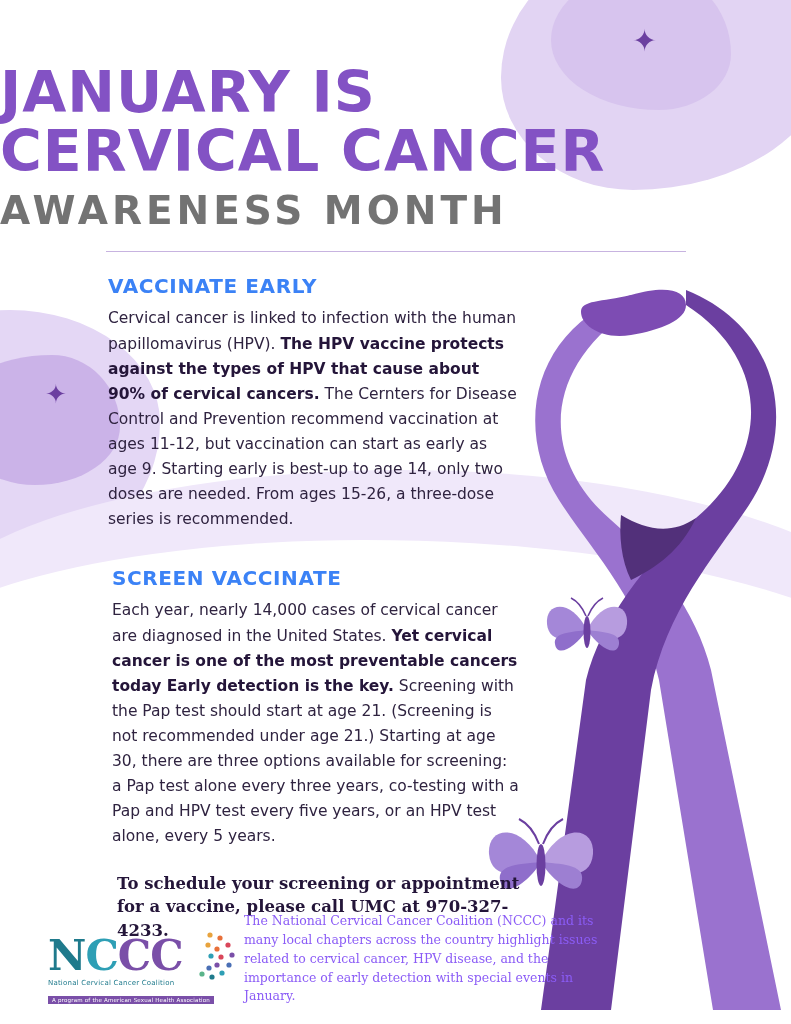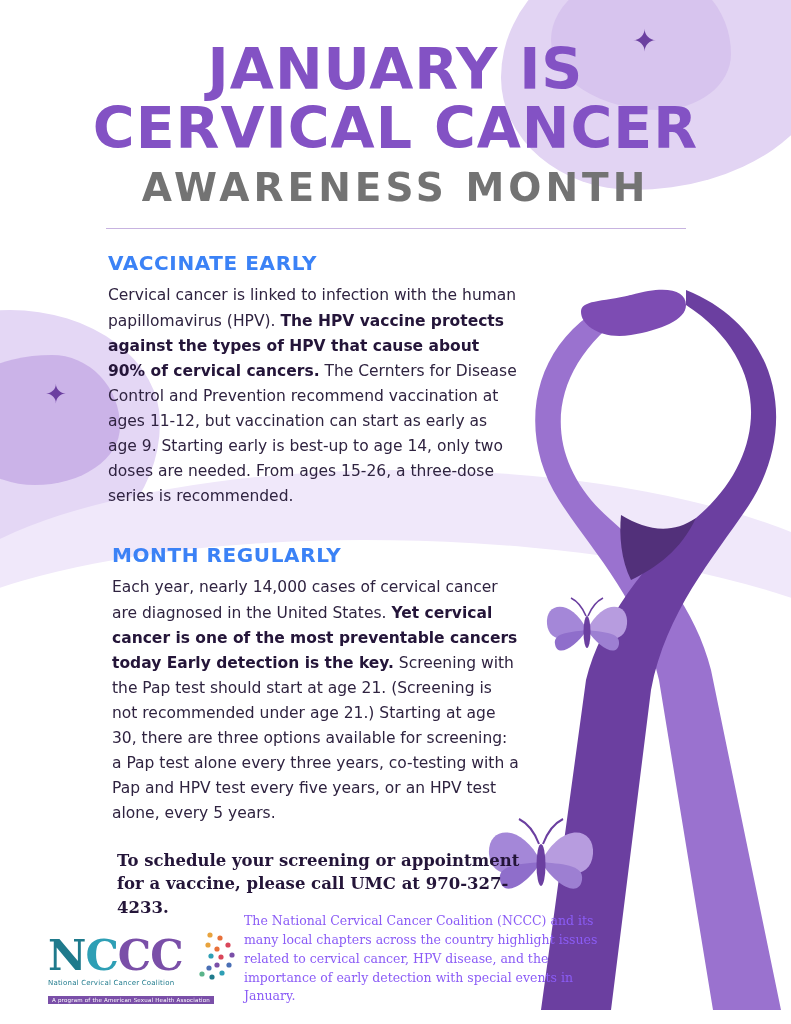--- a/index.html
+++ b/index.html
@@ -79,22 +79,22 @@
     line-height: 1;
     pointer-events: none;
   }
   .sparkle.s1 { left: 632px; top: 26px; font-size: 30px; }
   .sparkle.s2 { left: 45px;  top: 381px; font-size: 26px; }
 
   
   .header {
     position: relative;
     padding-top: 42px;
-    text-align: center;
     z-index: 5;
+    margin-top: 23px;
   }
   .title-line {
     font-family: "DejaVu Sans", sans-serif;
     font-weight: bold;
     color: #8352c4;
     letter-spacing: 1px;
     line-height: 0.96;
   }
   .title-1 { font-size: 57px; }
   .title-2 { font-size: 57px; margin-top: 4px; }
@@ -274,21 +274,21 @@
     <div class="title-line title-2">CERVICAL CANCER</div>
     <div class="subtitle">AWARENESS MONTH</div>
     <div class="divider"></div>
   </div>
 
   <div class="content">
 
     <h2 class="section-head">VACCINATE EARLY</h2>
     <p class="para"><span>Cervical cancer is linked to infection with the human papillomavirus (HPV). </span><b>The HPV vaccine protects against the types of HPV that cause about 90% of cervical cancers.</b><span> The Cernters for Disease Control and Prevention recommend vaccination at ages 11-12, but vaccination can start as early as age 9. Starting early is best-up to age 14, only two doses are needed. From ages 15-26, a three-dose series is recommended.</span></p>
 
-    <h2 class="section-head second">MONTH REGULARLY</h2>
+    <h2 class="section-head second">SCREEN VACCINATE</h2>
     <p class="para second"><span>Each year, nearly 14,000 cases of cervical cancer are diagnosed in the United States. </span><b>Yet cervical cancer is one of the most preventable cancers today Early detection is the key.</b><span> Screening with the Pap test should start at age 21. (Screening is not recommended under age 21.) Starting at age 30, there are three options available for screening: a Pap test alone every three years, co-testing with a Pap and HPV test every five years, or an HPV test alone, every 5 years.</span></p>
 
     <div class="callout">To schedule your screening or appointment for a vaccine, please call UMC at 970-327-4233.</div>
   </div>
 
   <div class="footer">
     <div class="logo-wrap">
       <div class="logo-ncc"><span>N</span><span class="c2">C</span><span class="c3">CC</span></div>
       <div class="logo-sub1">National Cervical Cancer Coalition</div>
       <div class="logo-sub2">A program of the American Sexual Health Association</div>

